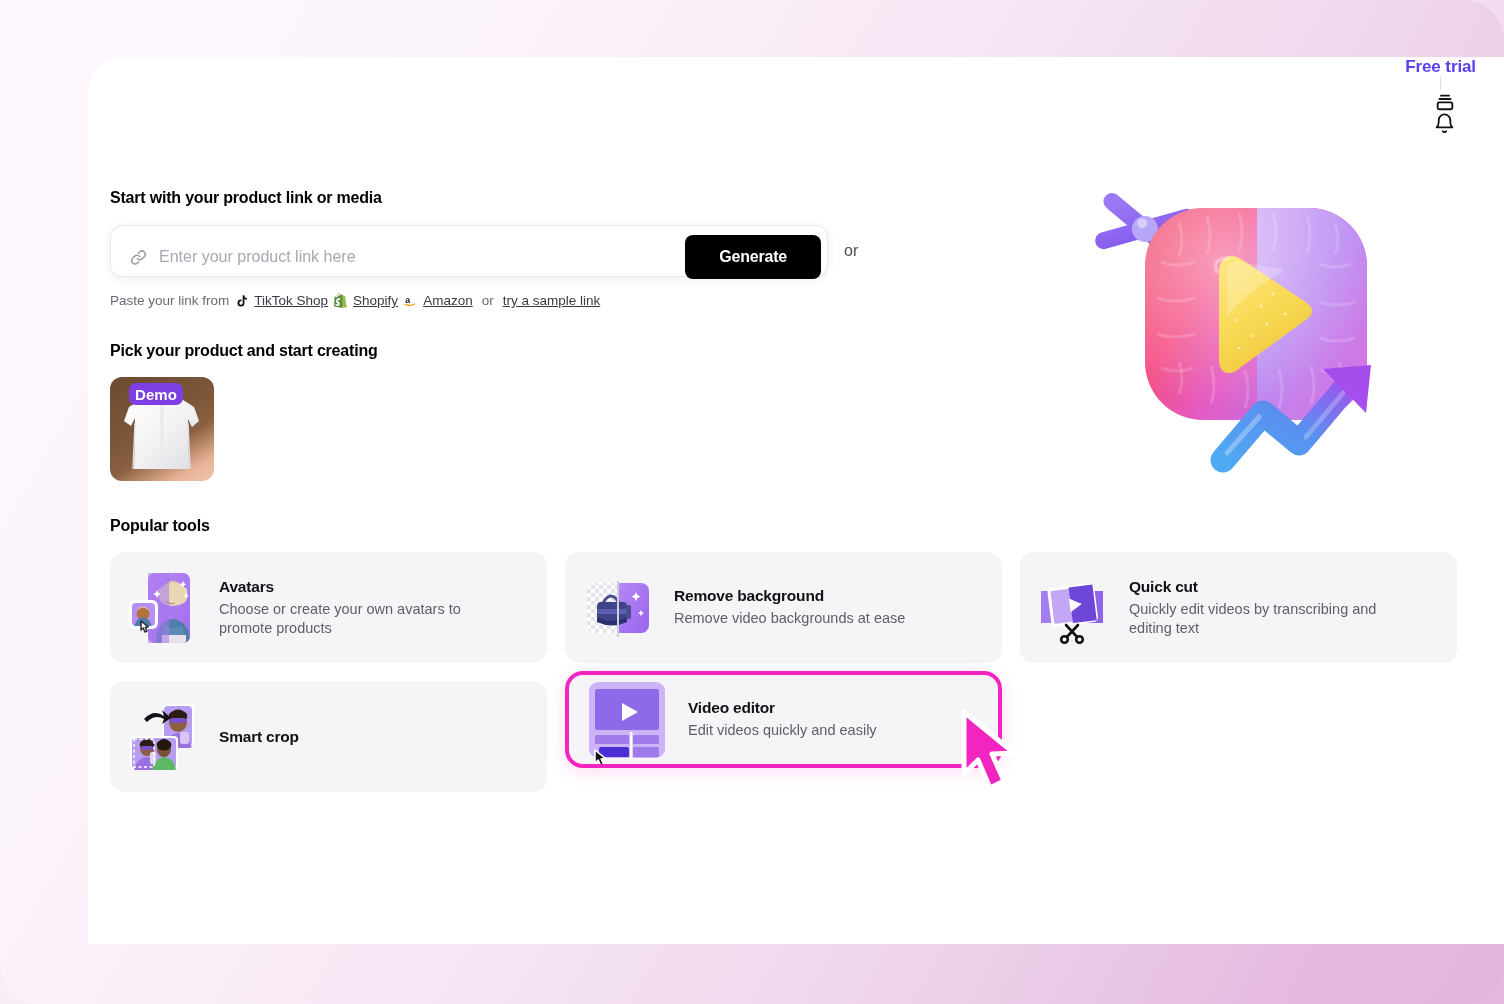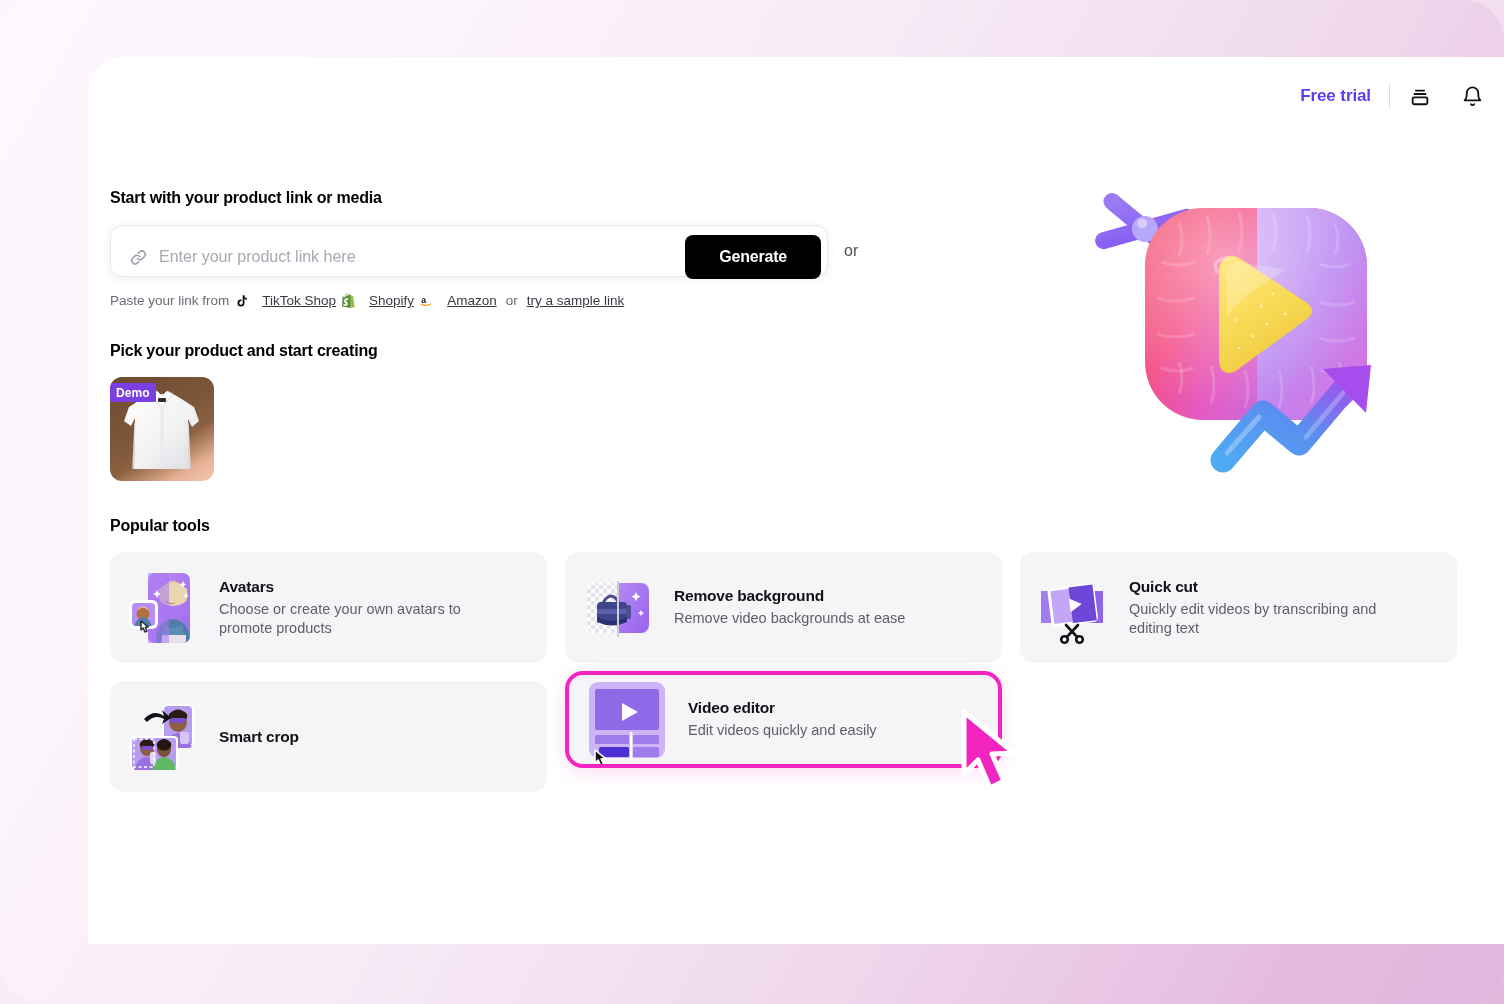--- a/index.html
+++ b/index.html
@@ -23,21 +23,21 @@
     position: absolute;
     left: 88px; top: 57px; width: 1416px; height: 887px;
     background: #ffffff;
     border-top-left-radius: 34px;
     overflow: hidden;
   }
   
   .header {
     position: absolute; right: 0; top: 0;
     height: 78px; display: flex; align-items: center;
-    padding-right: 10px; gap: 0px;
+    padding-right: 10px; gap: 0px; flex-direction: column;
   }
   .free-trial {
     font-size: 17px; font-weight: bold; color: #5b3ef0;
     letter-spacing: -0.1px; cursor: pointer; padding: 0 18px;
   }
   .hdr-divider { width: 1px; height: 26px; background: #dcdce2; }
   .hdr-icon {
     width: 44px; height: 44px; display: flex; align-items: center;
     justify-content: center; cursor: pointer; margin-left: 8px;
   }
@@ -77,37 +77,37 @@
     height: 52px; padding: 0 27px; border: none; border-radius: 12px;
     background: #f2f2f5; color: #111116;
     font-size: 16px; font-weight: bold; cursor: pointer;
     font-family: "Liberation Sans", sans-serif; letter-spacing: -0.2px;
   }
   
   .paste-row {
     display: flex; align-items: center; margin-top: 16px;
     font-size: 13.5px; color: #6a6a75; gap: 6px;
   }
-  .paste-src { display: inline-flex; align-items: center; gap: 13px; justify-content: flex-end; }
+  .paste-src { display: inline-flex; align-items: center; gap: 5px; justify-content: flex-end; }
   .paste-src a {
     color: #3a3a44; text-decoration: underline; cursor: pointer; font-size: 13.5px;
   }
   .paste-sep { color: #6a6a75; margin: 0 3px; }
   .sample-link { color: #3a3a44; text-decoration: underline; cursor: pointer; font-size: 13.5px; }
   
   .product-thumb {
     position: relative; width: 104px; height: 104px; margin-top: 17px;
     border-radius: 12px; overflow: hidden; cursor: pointer;
     background: linear-gradient(150deg,#6d4a32 0%,#7e5739 45%,#8a6041 62%,#e7b196 85%,#f2c6ad 100%);
   }
   .shirt { position: absolute; left: 9px; top: 8px; width: 86px; height: 92px; }
   .demo-badge {
-    position: absolute; left: 0; top: 6px; z-index: 3;
-    background: #7b3fe4; color: #fff; font-size: 12px; font-weight: bold;
-    padding: 2.5px 6px; border-radius: 1px; letter-spacing: .1px;
+    position: absolute; left: 19px; top: 6px; z-index: 3;
+    background: #7b3fe4; color: #fff; font-size: 15px; font-weight: bold;
+    padding: 2.5px 6px; border-radius: 7px; letter-spacing: .1px;
   }
   
   .tools-grid {
     display: grid; grid-template-columns: repeat(3, 437px);
     gap: 18px; margin-top: 17px;
   }
   .tool-card {
     position: relative; height: 111px; background: #f5f5f7; border-radius: 14px;
     display: flex; align-items: center; padding: 0 18px; gap: 17px; cursor: pointer;
   }

